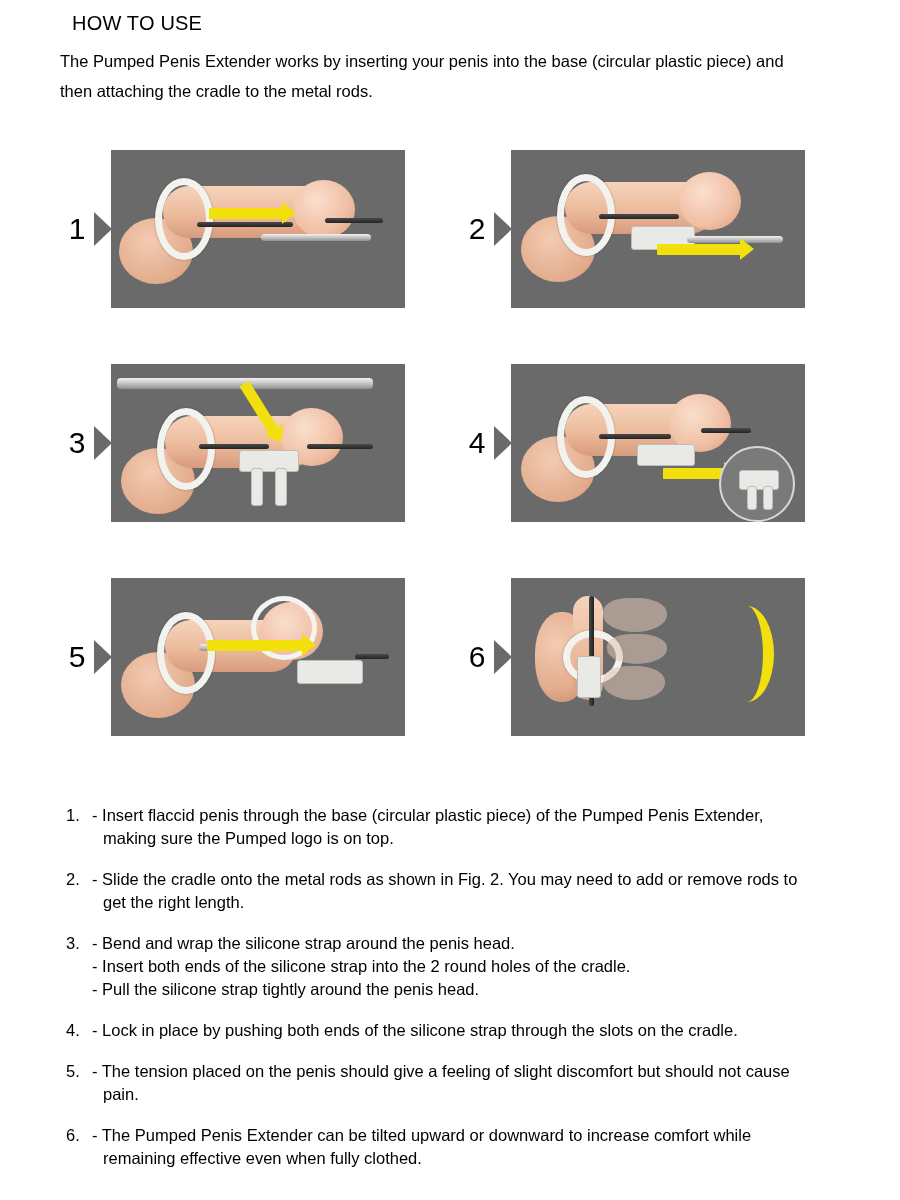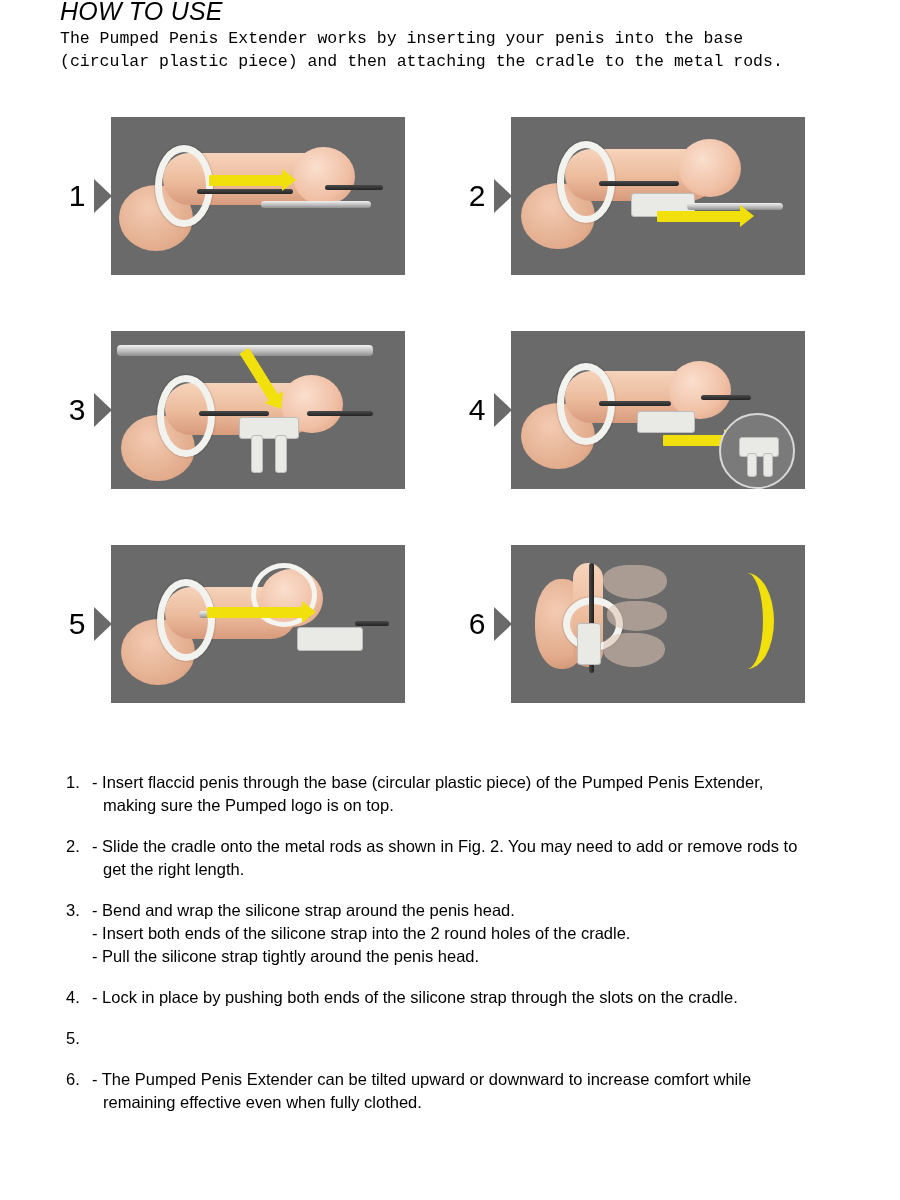--- a/index.html
+++ b/index.html
@@ -15,34 +15,32 @@
     overflow: hidden;
   }
   .page {
     position: relative;
     width: 900px;
     height: 1200px;
     box-sizing: border-box;
     padding: 0 60px;
   }
   .doc-title {
-    font-size: 25px;
+    font-size: 20px;
     line-height: 22px;
     font-weight: 400;
-    margin: 0;
+    margin: 12px;
     padding-top: 0px;
     letter-spacing: 0.2px;
-    font-style: italic;
   }
   .intro {
     font-size: 16.5px;
-    line-height: 23px;
+    line-height: 30px;
     margin: 5px 0 0 0;
     max-width: 740px;
-    font-family: Liberation Mono, monospace;
   }
 
   
   .figures {
     margin-top: 44px;
     display: grid;
     grid-template-columns: 350px 1fr;
     grid-auto-rows: 190px;
     row-gap: 24px;
     column-gap: 0px;
@@ -335,20 +333,21 @@
     <div class="step">
       <div class="step-num">4.</div>
       <div class="step-body">
         <div class="bullet">- Lock in place by pushing both ends of the <b>silicone strap</b> through the slots on the <b>cradle.</b></div>
       </div>
     </div>
 
     <div class="step">
       <div class="step-num">5.</div>
       <div class="step-body">
+        <div class="bullet">- The tension placed on the penis should give a feeling of slight discomfort but should not cause pain.</div>
       </div>
     </div>
 
     <div class="step">
       <div class="step-num">6.</div>
       <div class="step-body">
         <div class="bullet">- The Pumped Penis Extender can be tilted upward or downward to increase comfort while remaining effective even when fully clothed.</div>
       </div>
     </div>
 

